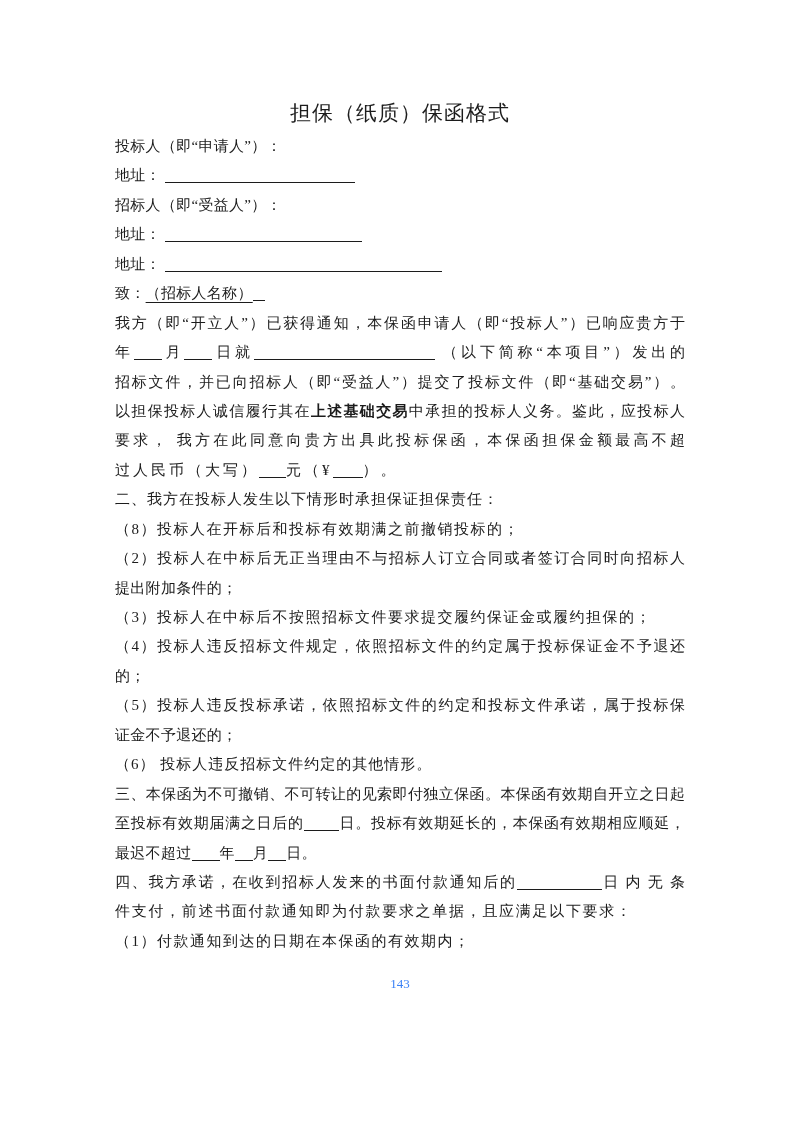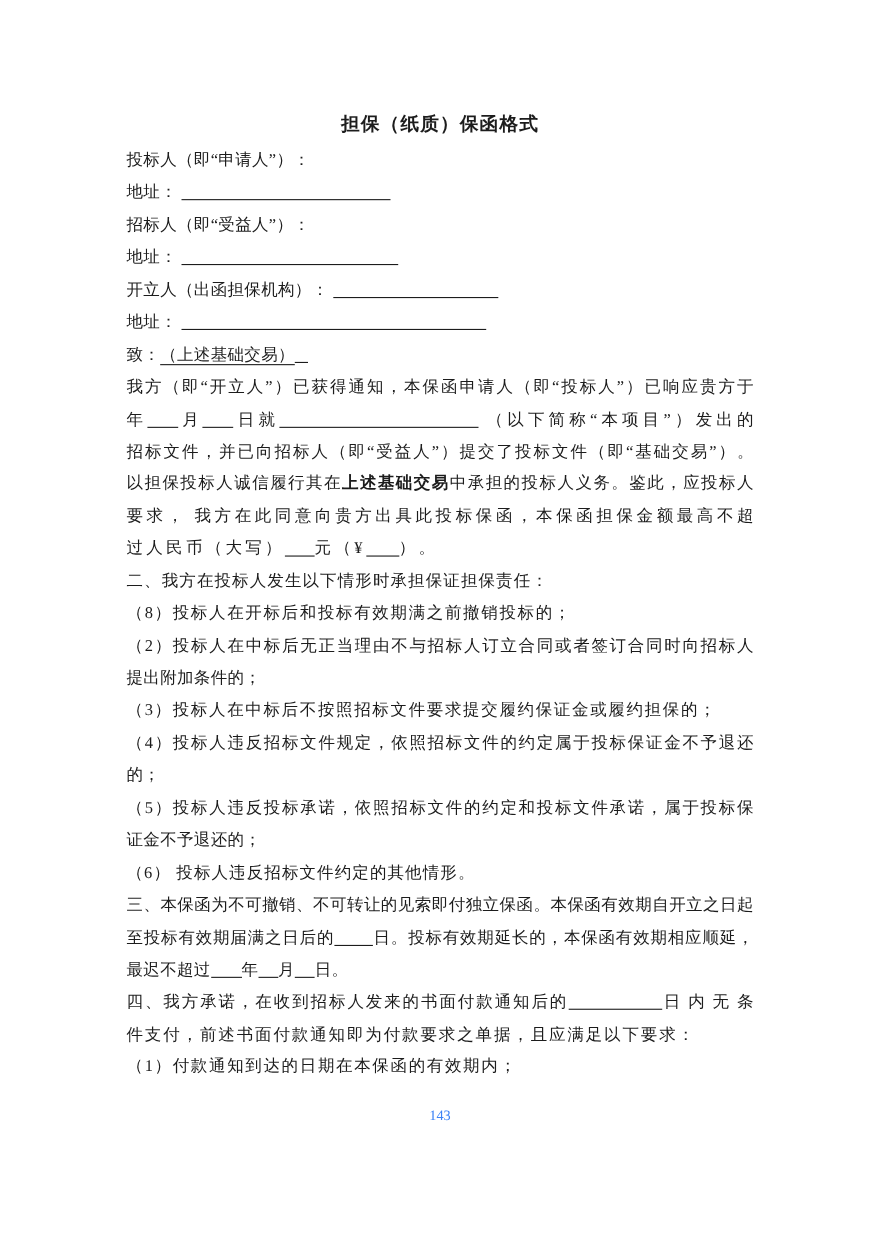--- a/index.html
+++ b/index.html
@@ -17,22 +17,22 @@
   .page {
     box-sizing: border-box;
     width: 794px;
     height: 1122px;
     padding: 99px 109px 0 115px;
   }
   .doc-title {
     width: 570px;
     margin: 0 0 5px 0;
     text-align: center;
-    font-size: 17px;
-    font-weight: bold;
+    font-size: 21px;
+    font-weight: normal;
     line-height: 28px;
     letter-spacing: 1px;
   }
   .doc-body {
     width: 570px;
   }
   .line {
     height: 29.45px;
     line-height: 29.45px;
     font-size: 15px;
@@ -69,23 +69,22 @@
 </head>
 <body>
 
 <div class="page">
   <h1 class="doc-title">担保（纸质）保函格式</h1>
   <div class="doc-body">
       <div class="line"><span>投标人（即“申请人”）：</span></div>
       <div class="line"><span>地址： </span><span class="blank" style="width: 190px;"></span></div>
       <div class="line"><span>招标人（即“受益人”）：</span></div>
       <div class="line"><span>地址： </span><span class="blank" style="width: 197px;"></span></div>
-      <div class="line"><span>开立人（出函担保机构）： </span><span class="blank" style="width: 150px;"></span></div>
       <div class="line"><span>地址： </span><span class="blank" style="width: 277px;"></span></div>
-      <div class="line"><span>致：</span><span class="underlined">（上述基础交易）</span><span class="blank" style="width: 12px;"></span></div>
+      <div class="line"><span>致：</span><span class="underlined">（招标人名称）</span><span class="blank" style="width: 12px;"></span></div>
       <div class="line justify"><span>我方（即“开立人”）已获得通知，本保函申请人（即“投标人”）已响应贵方于</span></div>
       <div class="line justify"><span>年</span><span class="blank" style="width: 28px;"></span><span>月</span><span class="blank" style="width: 28px;"></span><span>日就</span><span class="blank" style="width: 181px;"></span><span> （以下简称“本项目”）发出的</span></div>
       <div class="line justify"><span>招标文件，并已向招标人（即“受益人”）提交了投标文件（即“基础交易”）。</span></div>
       <div class="line justify"><span>以担保投标人诚信履行其在</span><span class="bold">上述基础交易</span><span>中承担的投标人义务。鉴此，应投标人</span></div>
       <div class="line justify"><span>要求， 我方在此同意向贵方出具此投标保函，本保函担保金额最高不超</span></div>
       <div class="line" style="letter-spacing: 3px;"><span>过人民币（大写）</span><span class="blank" style="width: 27px;"></span><span>元（¥</span><span class="blank" style="width: 30px;"></span><span>）。</span></div>
       <div class="line" style="letter-spacing: 1px;"><span>二、我方在投标人发生以下情形时承担保证担保责任：</span></div>
       <div class="line" style="letter-spacing: 1.5px;"><span>（8）投标人在开标后和投标有效期满之前撤销投标的；</span></div>
       <div class="line justify"><span>（2）投标人在中标后无正当理由不与招标人订立合同或者签订合同时向招标人</span></div>
       <div class="line"><span>提出附加条件的；</span></div>

